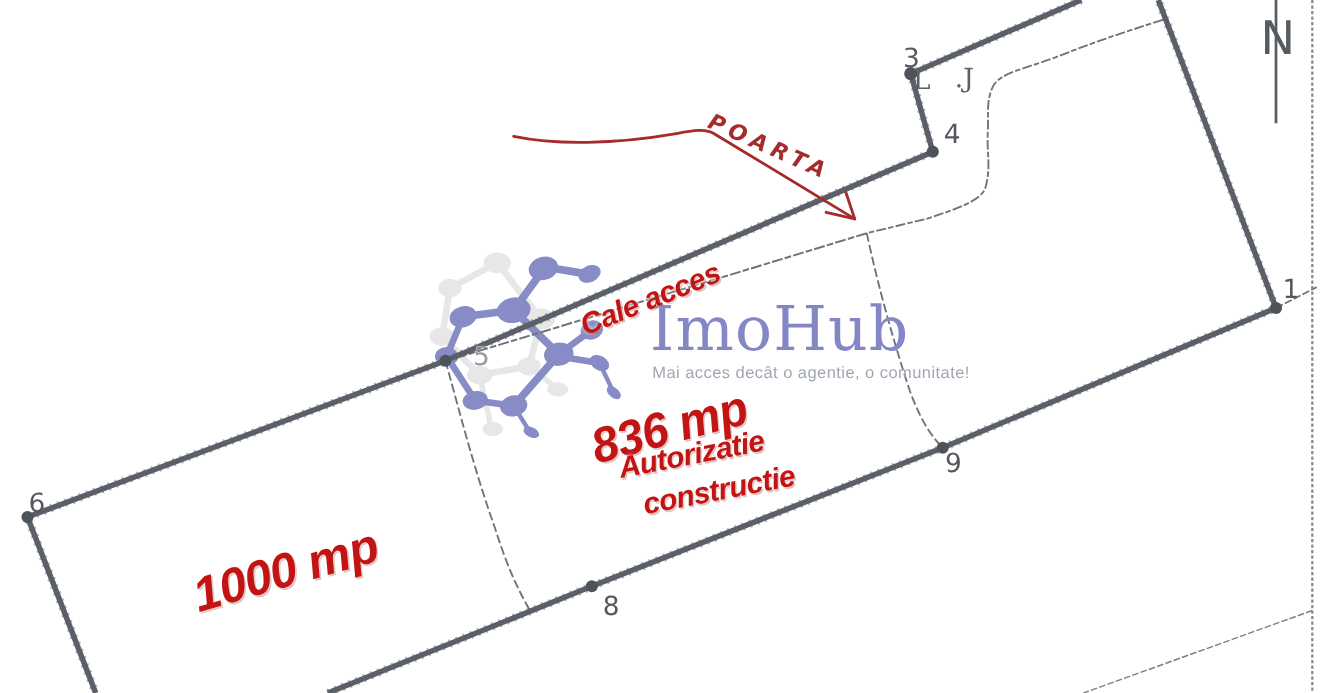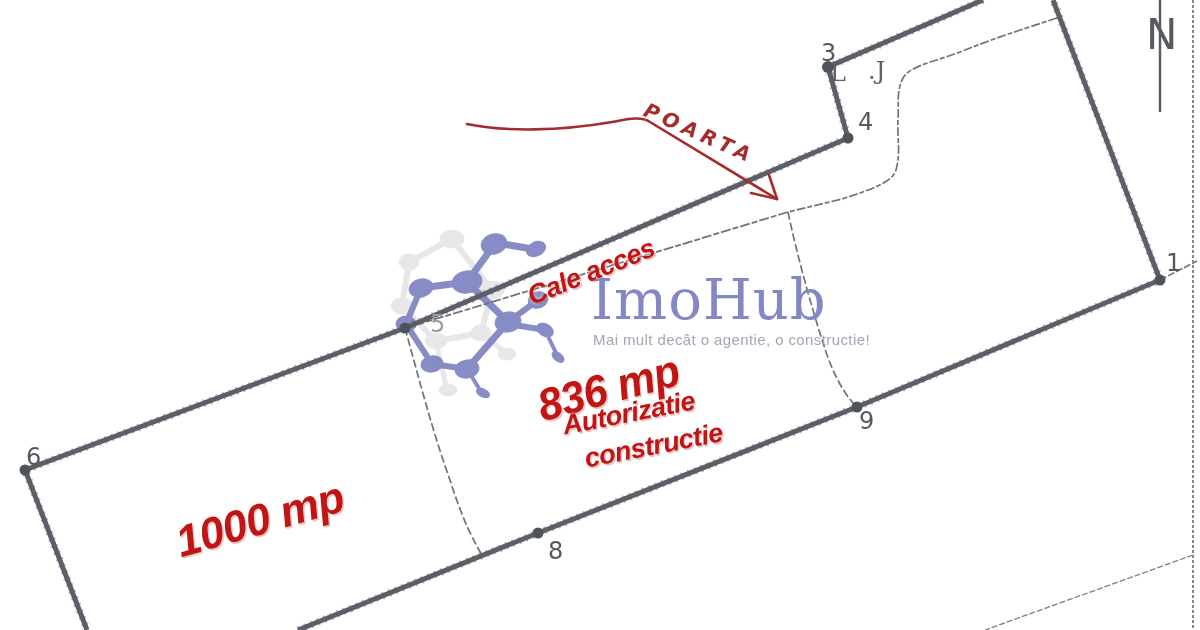--- a/index.html
+++ b/index.html
@@ -138,21 +138,21 @@
   <div class="abs pt-label faded" style="left:430px;top:310px;">5</div>
   <div class="abs pt-label" style="left:26px;top:443px;">6</div>
   <div class="abs pt-label" style="left:548px;top:537px;">8</div>
   <div class="abs pt-label" style="left:859px;top:407px;">9</div>
   <div class="abs pt-label" style="left:1166px;top:249px;">1</div>
 
   <div class="abs remnant" style="left:830px;top:59px;">L</div>
   <div class="abs remnant" style="left:868px;top:57px;">.J</div>
 
   <div class="abs brand" style="left:591px;top:272px;">ImoHub</div>
-  <div class="abs tagline" style="left:593px;top:331px;">Mai mult decât o agentie, o constructie!</div>
+  <div class="abs tagline" style="left:593px;top:331px;">Mai acces decât o agentie, o comunitate!</div>
 
   <div class="abs hand" style="left:650px;top:98px;transform:rotate(24deg);">POARTA</div>
   <div class="abs stamp" style="left:523px;top:283px;font-size:27px;transform:rotate(-22deg);">Cale acces</div>
   <div class="abs stamp" style="left:532px;top:382px;font-size:45px;transform:rotate(-15deg) scaleX(.95);">836 mp</div>
   <div class="abs stamp" style="left:560px;top:411px;font-size:27px;transform:rotate(-11deg);">Autorizatie</div>
   <div class="abs stamp" style="left:582px;top:444px;font-size:27px;transform:rotate(-11deg);">constructie</div>
   <div class="abs stamp" style="left:170px;top:519px;font-size:44px;transform:rotate(-16deg);">1000 mp</div>
 
 </div>
 

